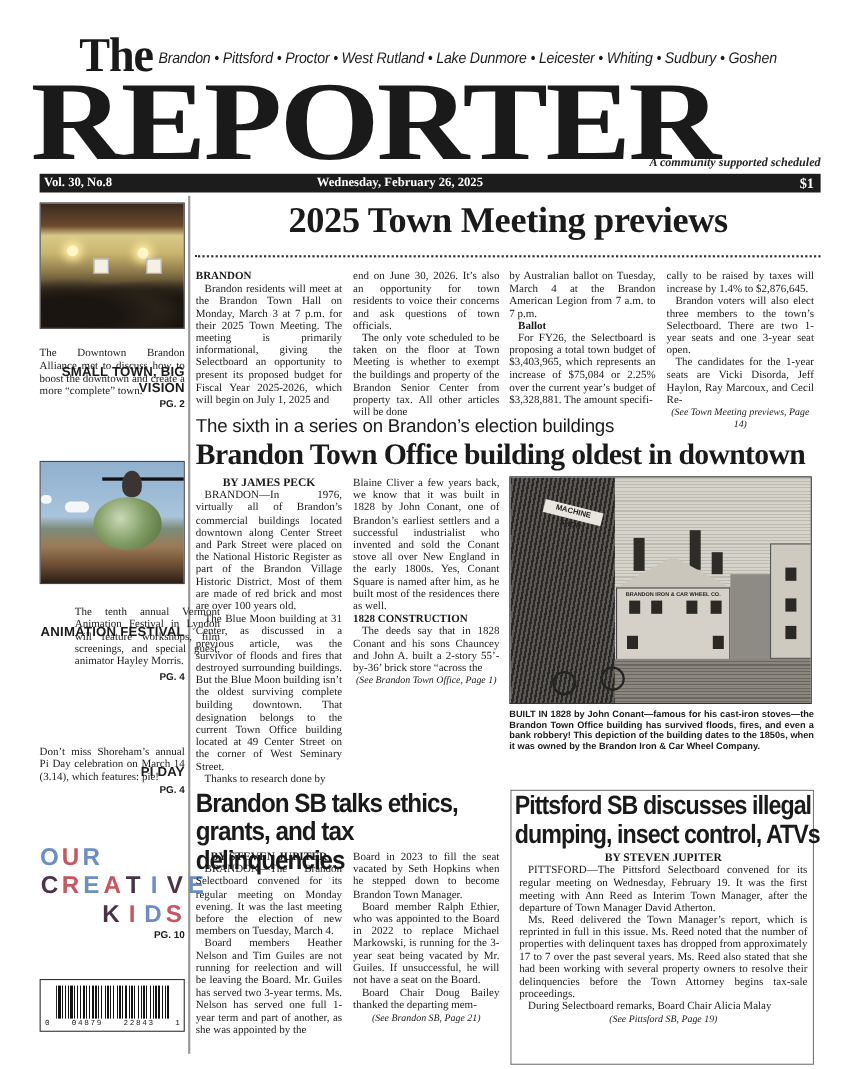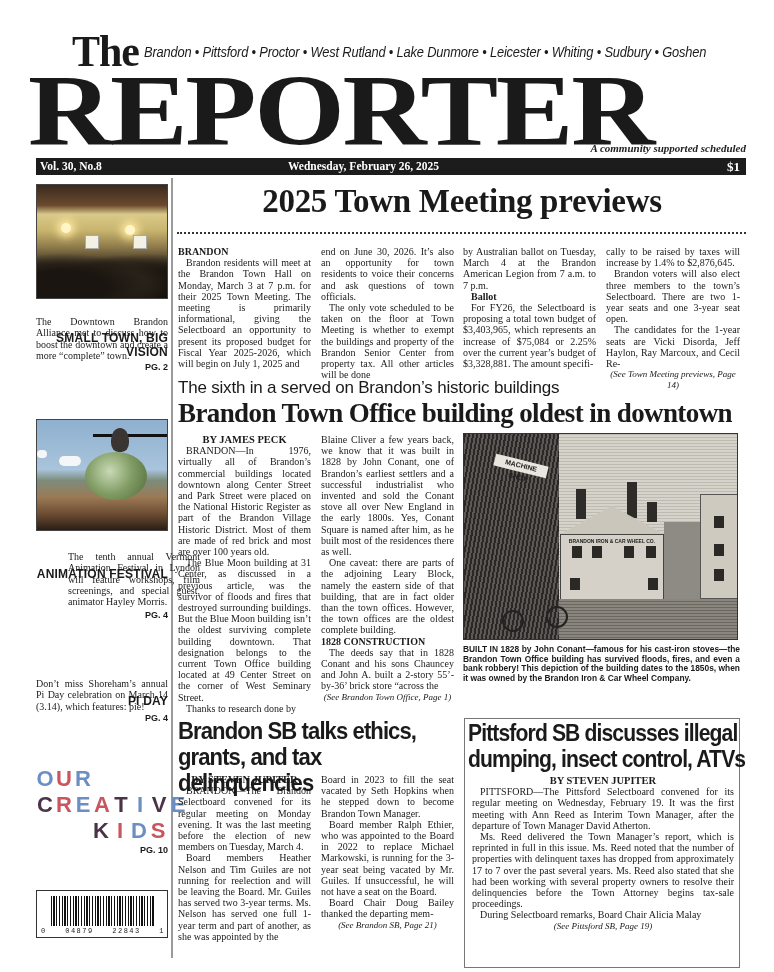--- a/index.html
+++ b/index.html
@@ -178,32 +178,31 @@
   <p class="sub-i">Ballot</p>
   <p>For FY26, the Selectboard is proposing a total town budget of $3,403,965, which represents an increase of $75,084 or 2.25% over the current year’s budget of $3,328,881. The amount specifi-</p>
 </div>
 <div class="col" style="left:606px;top:246px;width:134px;">
   <p style="text-indent:0">cally to be raised by taxes will increase by 1.4% to $2,876,645.</p>
   <p>Brandon voters will also elect three members to the town’s Selectboard. There are two 1-year seats and one 3-year seat open.</p>
   <p>The candidates for the 1-year seats are Vicki Disorda, Jeff Haylon, Ray Marcoux, and Cecil Re-</p>
   <p class="jump">(See Town Meeting previews, Page 14)</p>
 </div>
 
-<div class="kicker">The sixth in a served on Brandon’s historic buildings</div>
+<div class="kicker">The sixth in a series on Brandon’s election buildings</div>
 <h2 class="second-head">Brandon Town Office building oldest in downtown</h2>
 
 <div class="col" style="left:178px;top:434px;width:133px;">
   <p class="byline">BY JAMES PECK</p>
   <p>BRANDON—In 1976, virtually all of Brandon’s commercial buildings located downtown along Center Street and Park Street were placed on the National Historic Register as part of the Brandon Village Historic District. Most of them are made of red brick and most are over 100 years old.</p>
   <p>The Blue Moon building at 31 Center, as discussed in a previous article, was the survivor of floods and fires that destroyed surrounding buildings. But the Blue Moon building isn’t the oldest surviving complete building downtown. That designation belongs to the current Town Office building located at 49 Center Street on the corner of West Seminary Street.</p>
   <p>Thanks to research done by</p>
 </div>
 <div class="col" style="left:321px;top:434px;width:133px;">
   <p style="text-indent:0">Blaine Cliver a few years back, we know that it was built in 1828 by John Conant, one of Brandon’s earliest settlers and a successful industrialist who invented and sold the Conant stove all over New England in the early 1800s. Yes, Conant Square is named after him, as he built most of the residences there as well.</p>
-  <p>One caveat: there are parts of the adjoining Leary Block, namely the eastern side of that building, that are in fact older than the town offices. However, the town offices are the oldest complete building.</p>
   <p class="sub">1828 CONSTRUCTION</p>
   <p>The deeds say that in 1828 Conant and his sons Chauncey and John A. built a 2-story 55’-by-36’ brick store “across the</p>
   <p class="jump">(See Brandon Town Office, Page 1)</p>
 </div>
 
 <div class="engraving">
   <div class="eng-chim" style="left:112px;top:55px;height:30px;"></div>
   <div class="eng-chim" style="left:163px;top:48px;height:36px;"></div>
   <div class="eng-chim" style="left:183px;top:68px;height:20px;"></div>
   <div class="eng-roof"></div>

